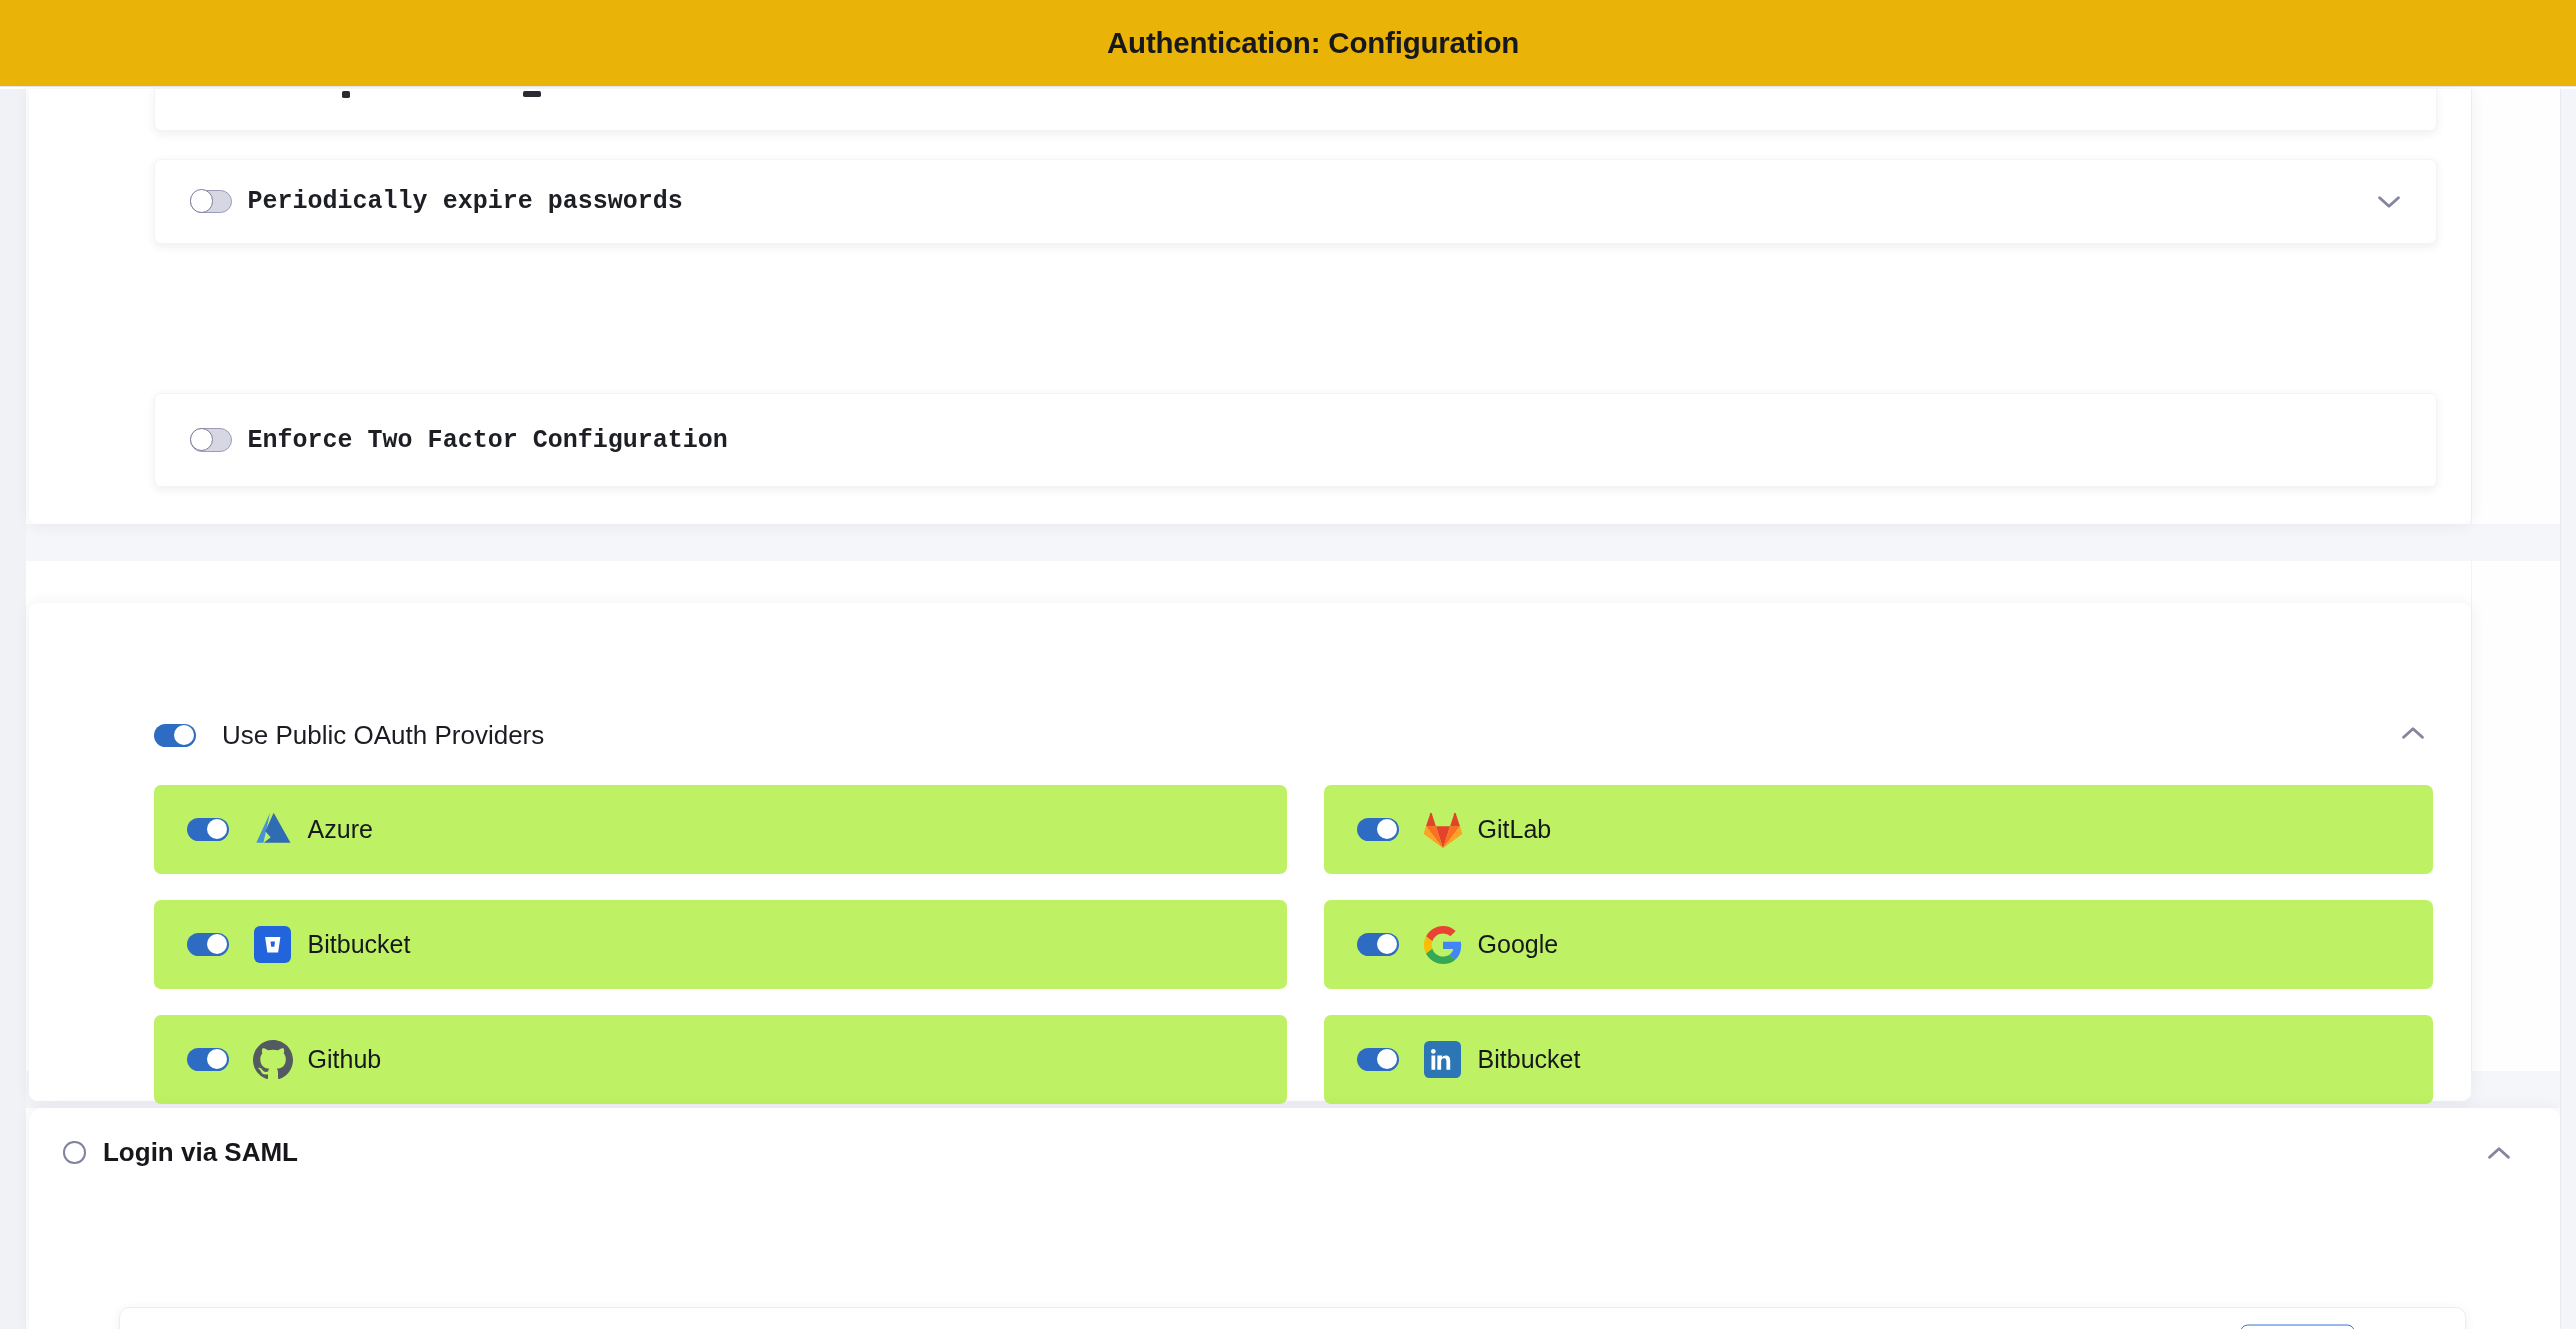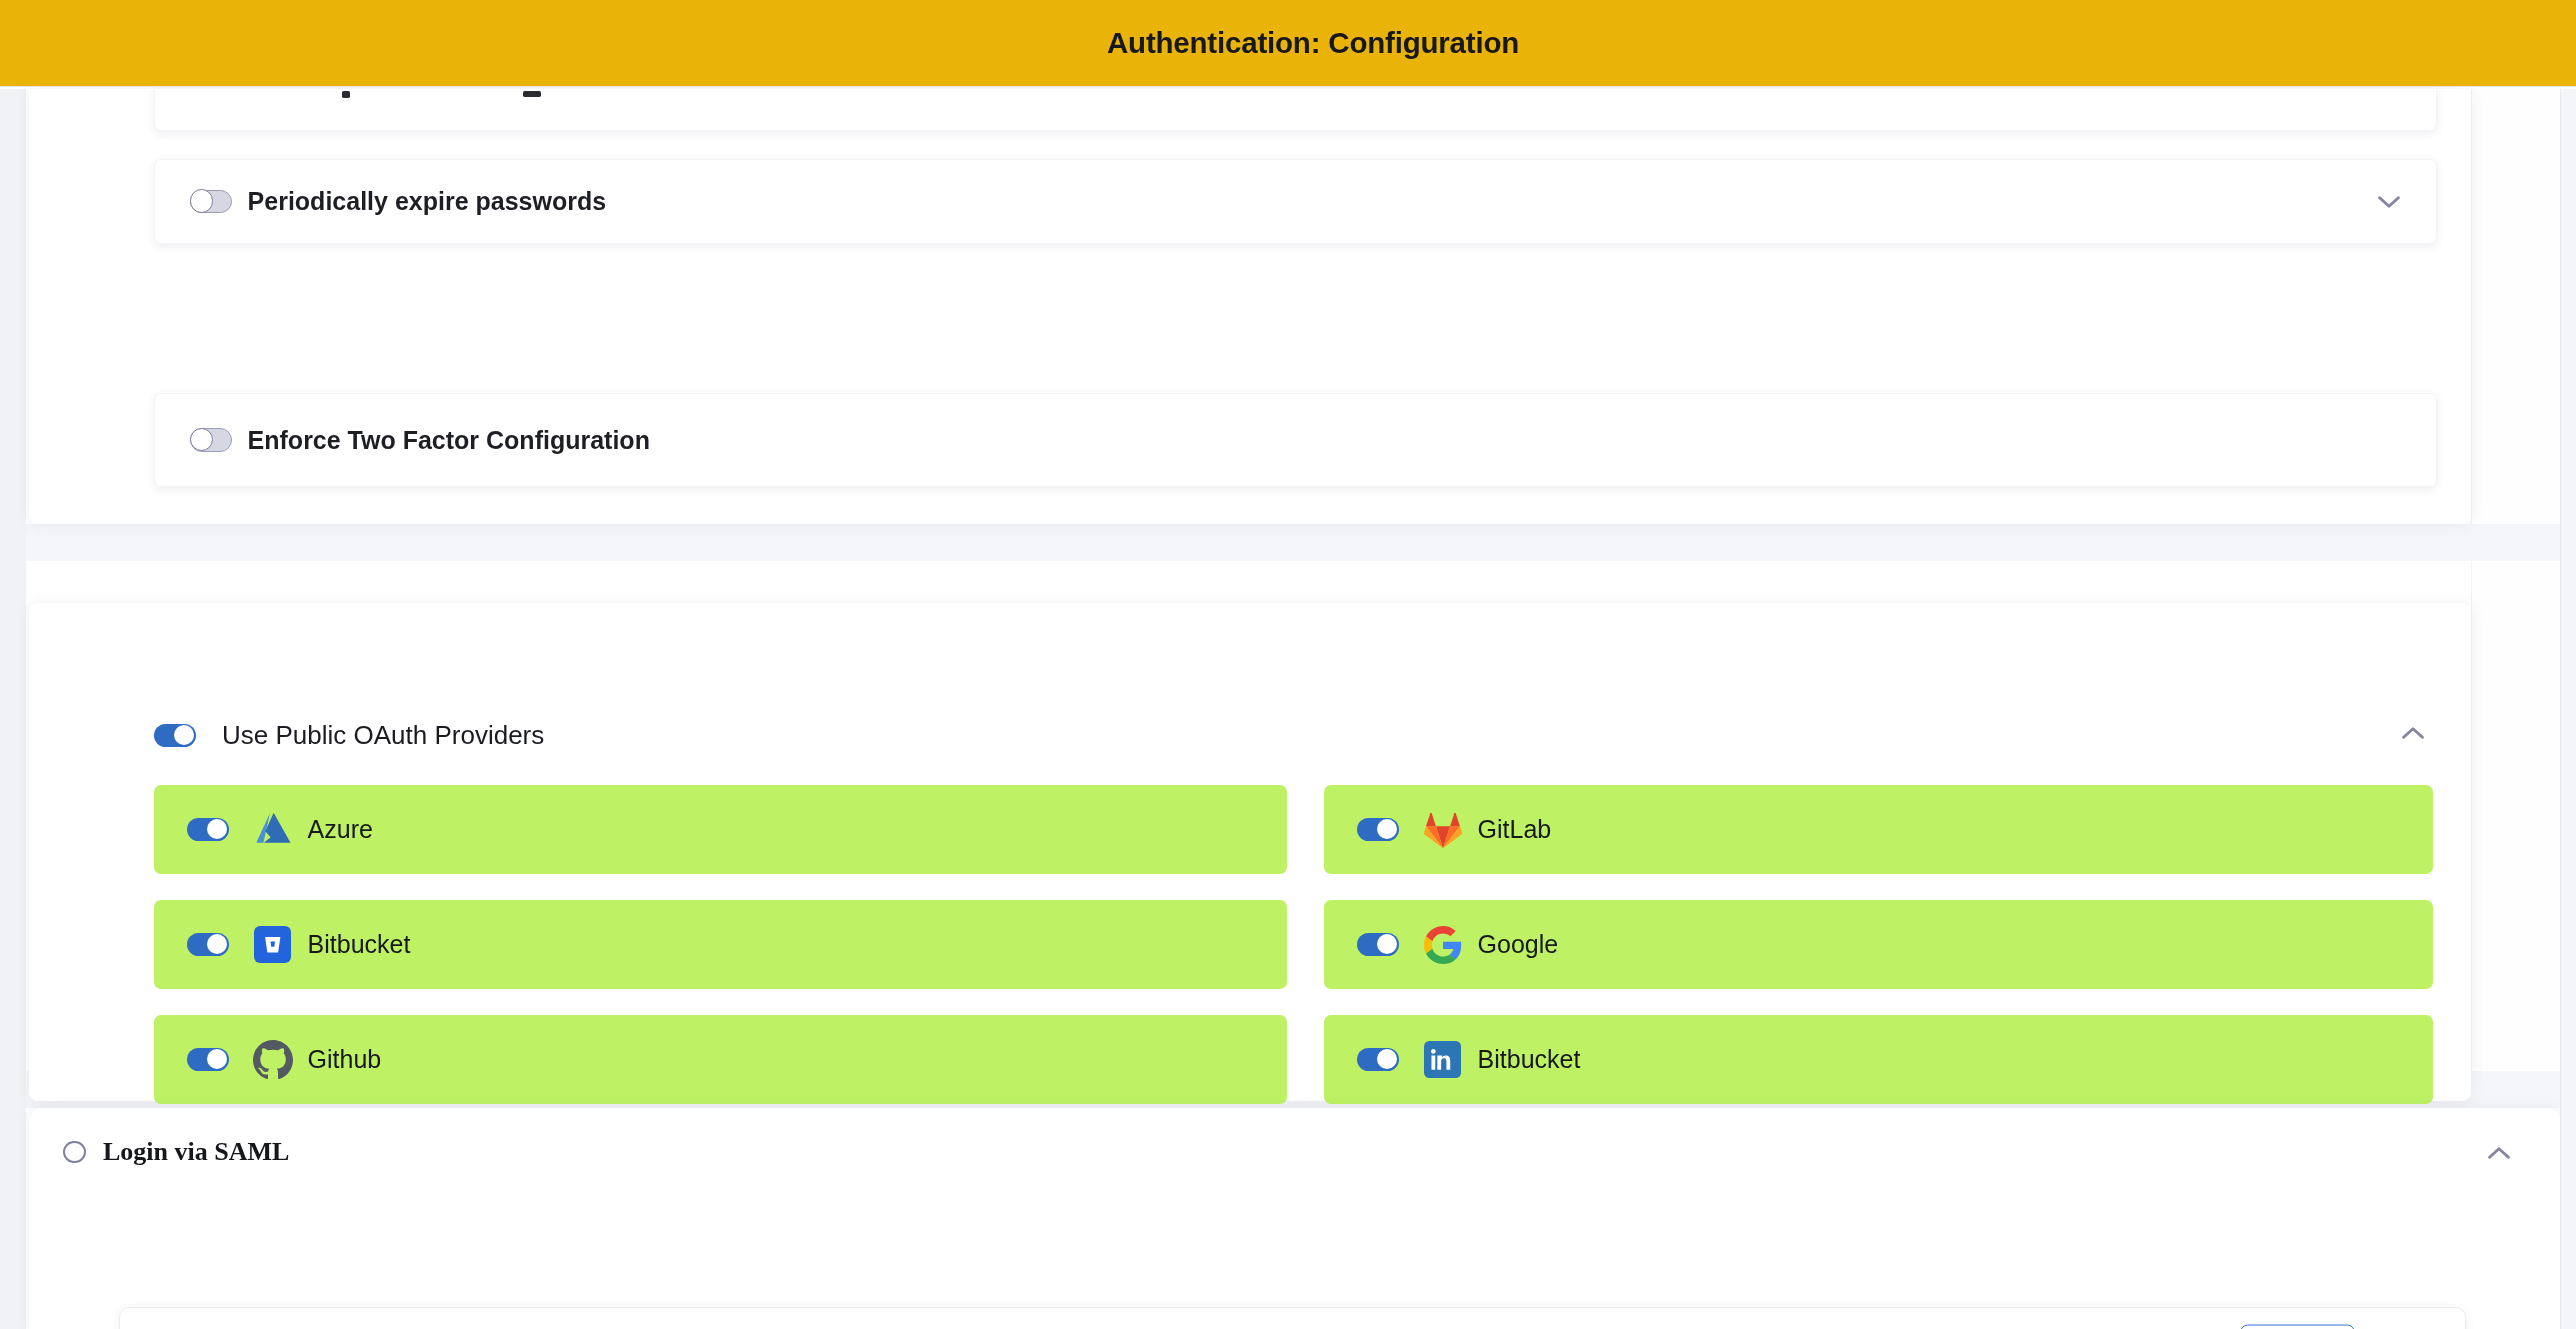--- a/index.html
+++ b/index.html
@@ -23,21 +23,21 @@
   .band-2 { top:982px; height:37px; }
 
   .card { position:absolute; background:#ffffff; box-shadow:0 0.9px 15.6px rgba(40,40,80,0.07); z-index:4; }
   .card-password { left:29px; top:0px; width:2442px; height:435px; border-radius:0 0 8.7px 8.7px; }
   .card-oauth   { left:29px; top:472px; width:2442px; height:498px; border-radius:8.7px;margin-top:42px; }
   .card-saml    { left:29px; top:1019px; width:2532px; height:222px; border-radius:14px 14px 0 0; }
 
   
   .policy-row { position:absolute; left:125px; width:2283px; background:#ffffff; border:0.9px solid #f4f4f7;
                 border-radius:7px; box-shadow:0 2.6px 8.7px rgba(50,50,90,0.08);
-                display:flex; align-items:center; padding-left:35px; }
+                display:flex; align-items:center; padding-left:35px;font-family:Liberation Mono, monospace; }
   .row-clipped { top:0; height:42px; border-radius:0 0 7px 7px; border-top:none; }
   .row-p1 { top:70px;  height:85px; }
   .row-p2 { top:185px; height:89px; }
   .row-p3 { top:304px; height:94px; }
   .policy-label { margin-left:15.6px; font-size:25px; font-weight:600; color:#1e1f25; }
   .row-chevron { position:absolute; right:35px; top:50%; transform:translateY(-50%); width:24px; height:14px; }
   .desc-mark { position:absolute; top:1.7px; background:#2a2b33; border-radius:1.7px; }
   .mark-1 { left:187px; width:7.8px; height:7px; }
   .mark-2 { left:368px; width:18px; height:6px; }
 
@@ -57,21 +57,21 @@
   .provider-grid { position:absolute; left:125px; top:182px; width:2280px; display:grid;
                    grid-template-columns:1133px 1109px; column-gap:37px; row-gap:26px; }
   .provider-row { height:89px; background:#bef264; border-radius:7px; display:flex; align-items:center; padding-left:33px; }
   .provider-icon { width:42px; height:42px; margin-left:22.6px; display:flex; align-items:center; justify-content:center; flex:none; }
   .provider-label { margin-left:14px; font-size:25px; font-weight:400; color:#17181c; }
   .logo-tile { display:flex; align-items:center; justify-content:center; border-radius:6px; }
   .tile-bitbucket { width:37px; height:37px; background:#2164db; }
   .tile-linkedin  { width:37px; height:37px; background:#2d76b5; border-radius:5.2px; }
 
   
-  .saml-heading { position:absolute; left:34px; top:29px; display:flex; align-items:center;font-family:Liberation Serif, serif; }
+  .saml-heading { position:absolute; left:34px; top:29px; display:flex; align-items:center; }
   .radio { width:22.6px; height:22.6px; border-radius:50%; border:2.2px solid #8181a0; background:#ffffff; flex:none; cursor:pointer; }
   .saml-title { margin-left:17.4px; font-size:26px; font-weight:700; color:#16171b; }
   .saml-chevron { position:absolute; right:50px; top:38px; width:24px; height:14px; }
   .saml-row { position:absolute; left:90px; top:199px; width:2347px; height:92px; background:#ffffff;
               border:0.9px solid #ededf1; border-radius:10.4px; box-shadow:0 2.6px 10.4px rgba(50,50,90,0.07);
               display:flex; align-items:center; }
   .test-button { position:absolute; right:110px; top:50%; transform:translateY(-50%); width:115px; height:57px;
                  border:1.7px solid #3473db; border-radius:7.8px; background:#ffffff; color:#3473db;
                  font-size:25px; font-weight:500; display:flex; align-items:center; justify-content:center;
                  font-family:"Liberation Sans", sans-serif; cursor:pointer; }

